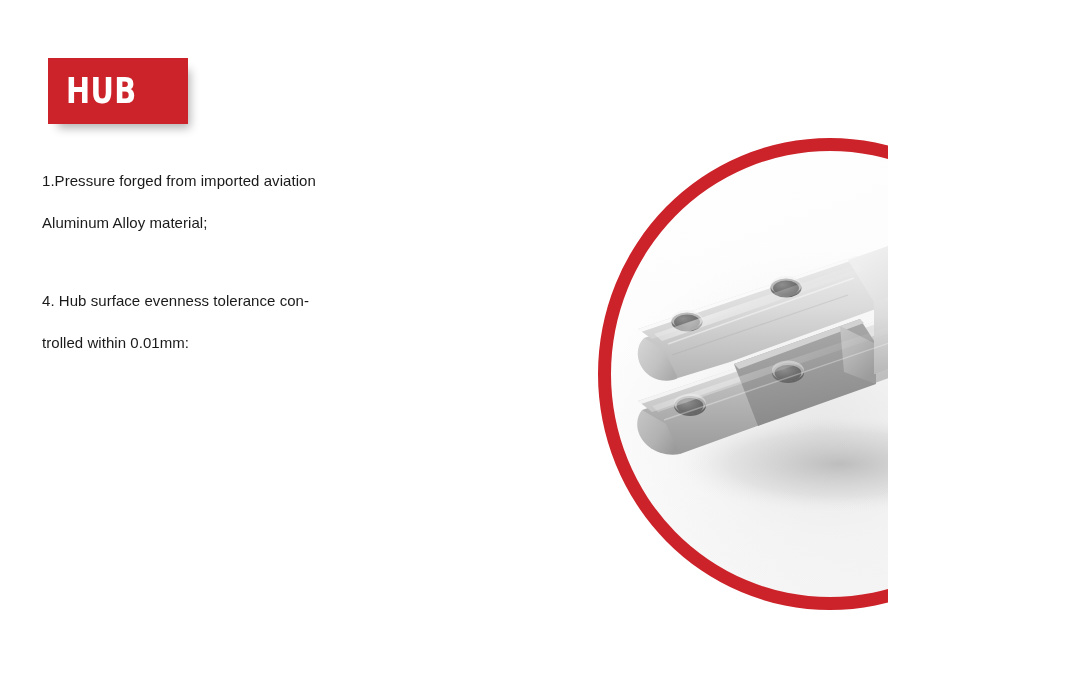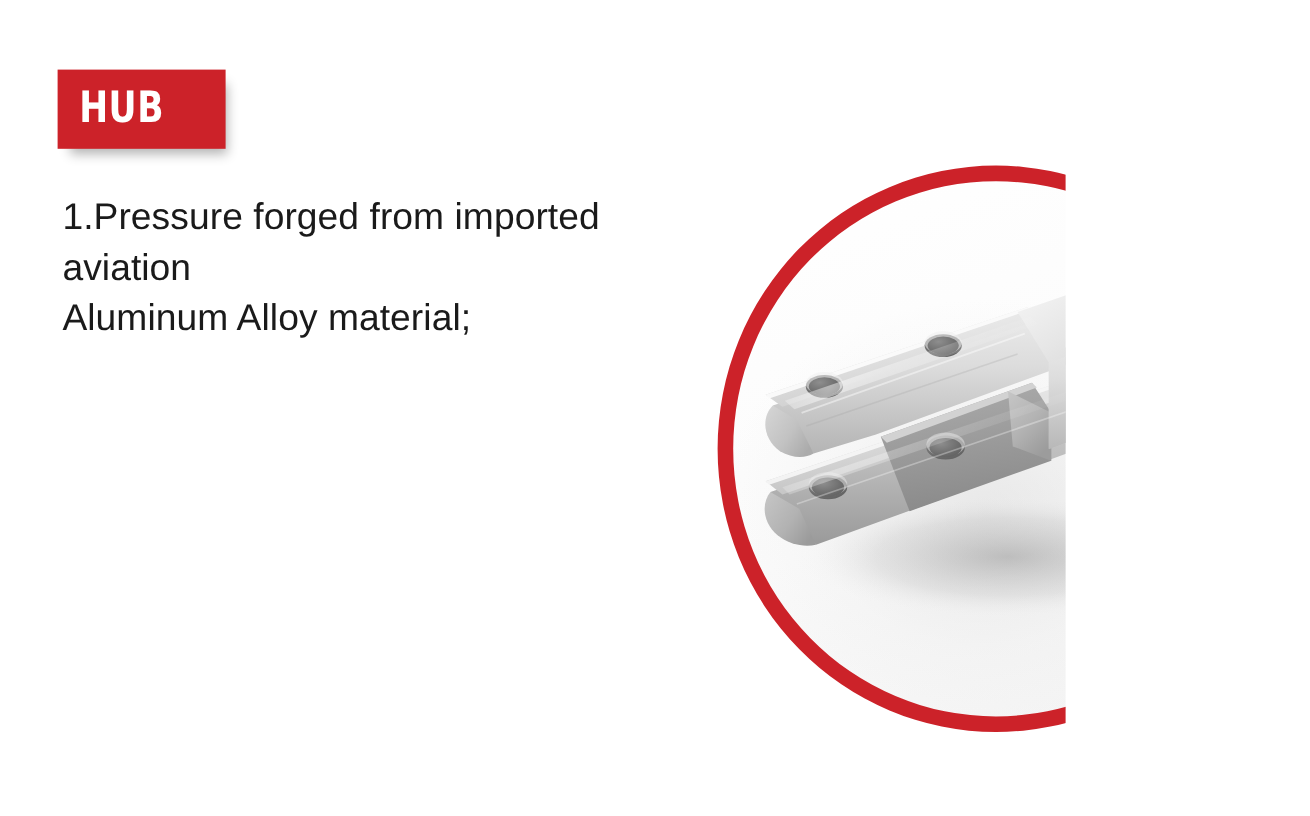--- a/index.html
+++ b/index.html
@@ -49,23 +49,23 @@
     white-space: nowrap;
   }
 
   .feature-list {
     position: absolute;
     left: 40px;
     top: 160px;
     width: 540px;
   }
   .feature-item {
-    margin: 0 0 36px 12px;
+    margin: 0 0 36px 2px;
     color: #1a1a1a;
-    font-size: 31px;
+    font-size: 15px;
     line-height: 42px;
     letter-spacing: 0.05px;
     white-space: pre-wrap;
   }
   .feature-item:last-child {
     margin-bottom: 0;
   }
 
   
 
@@ -124,20 +124,22 @@
 
 <div class="page">
 
   <div class="badge">
     <span class="badge-label">HUB</span>
   </div>
 
   <div class="feature-list">
     <p class="feature-item">1.Pressure forged from imported aviation
 Aluminum Alloy material;</p>
+    <p class="feature-item">4. Hub surface evenness tolerance con-
+trolled within 0.01mm:</p>
   </div>
 
   <div class="photo-frame">
 
     <div class="photo-clip">
       <div class="photo-canvas"></div>
 
       <svg class="part-svg" viewBox="0 0 444 452" preserveAspectRatio="xMidYMid slice">
         <defs>
 

